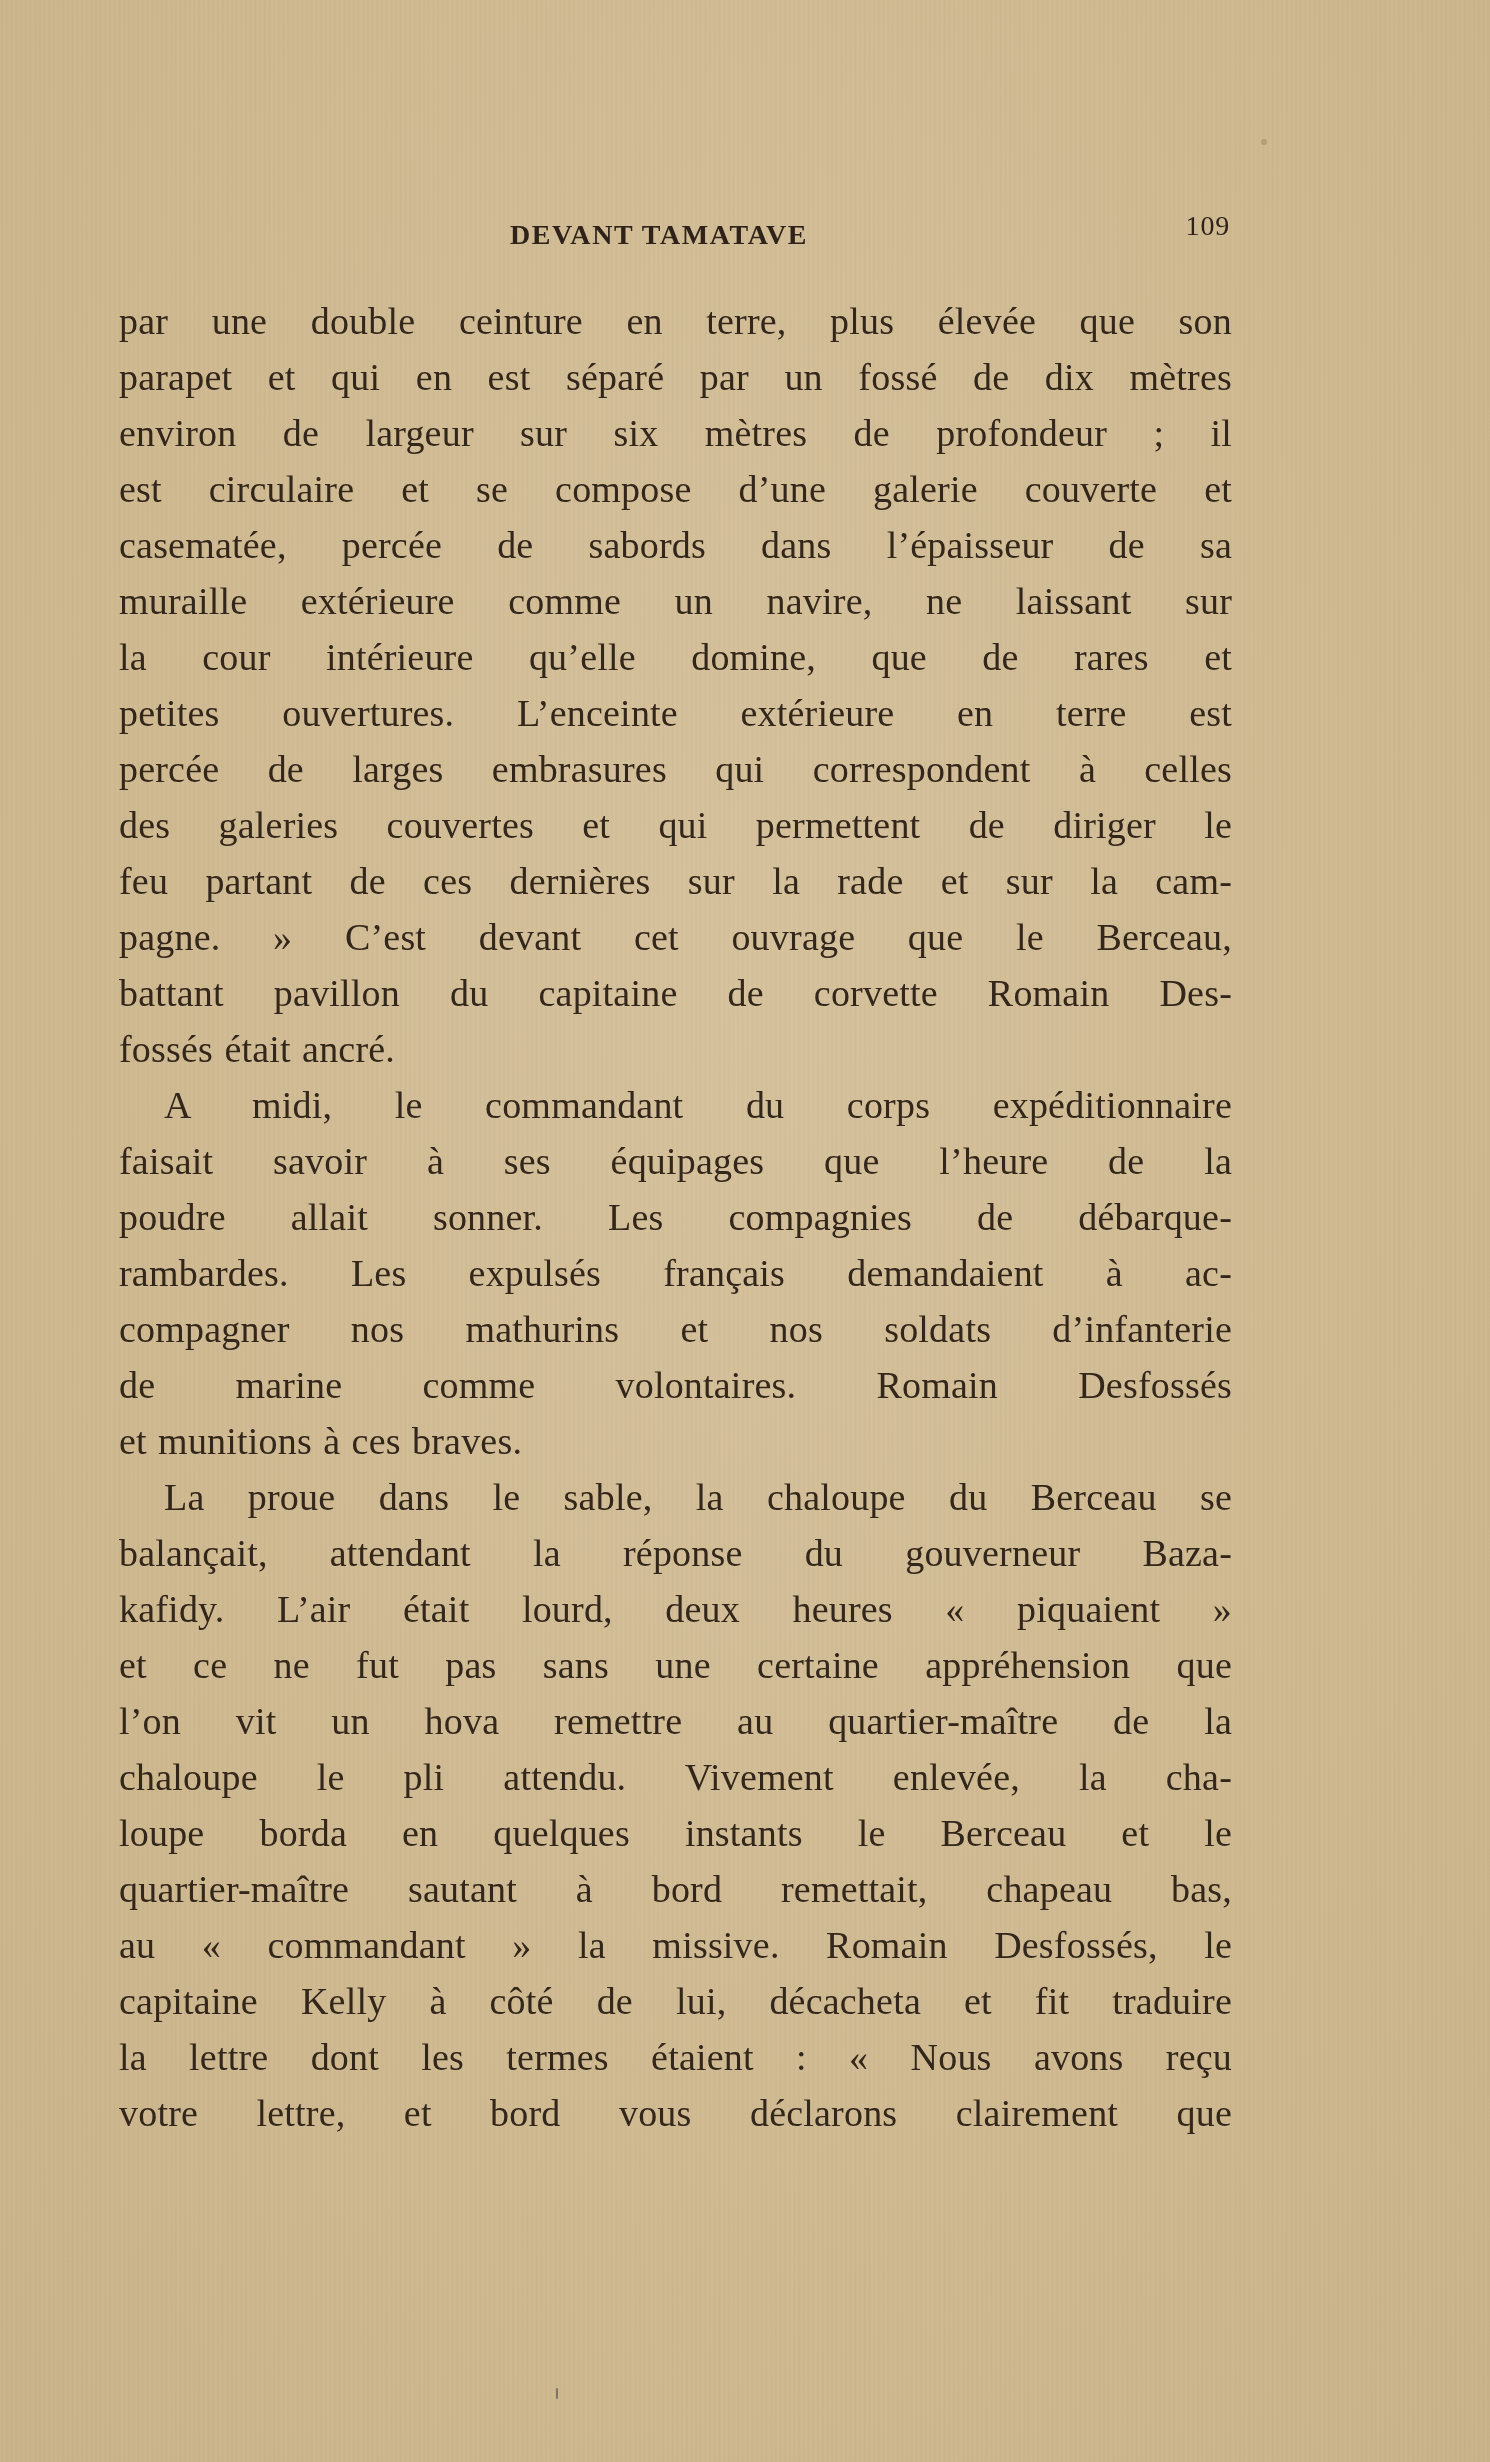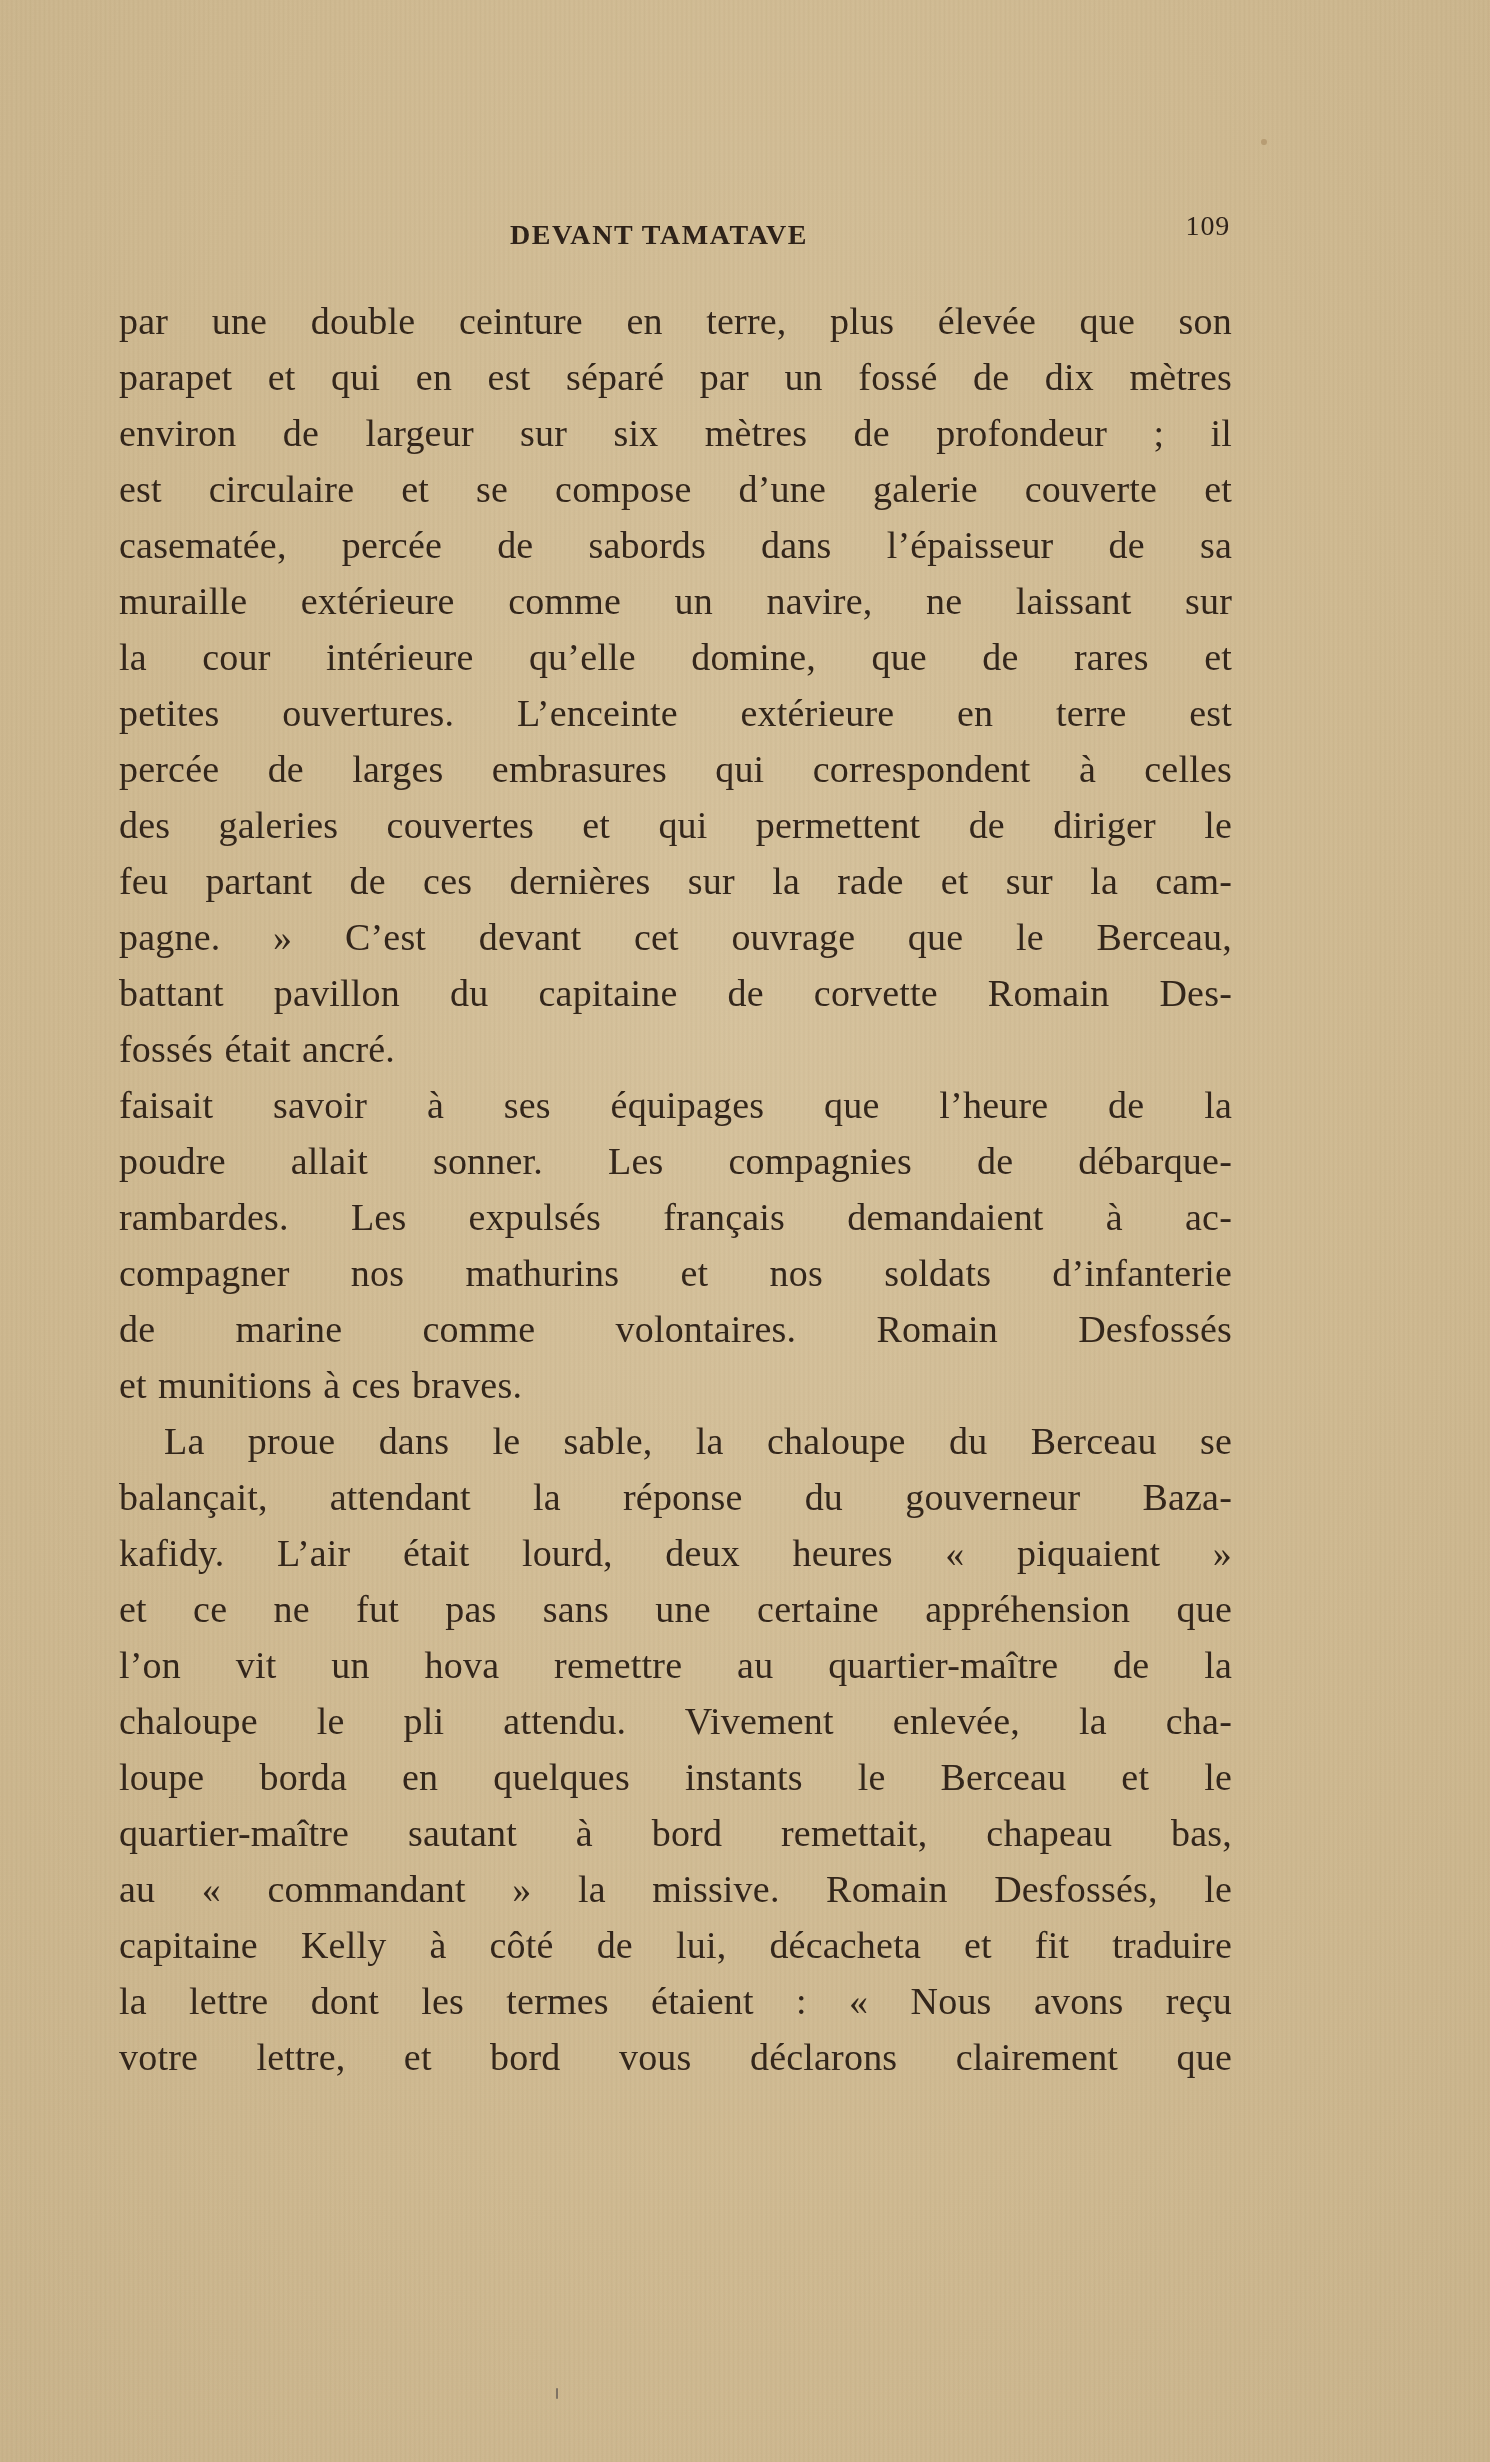--- a/index.html
+++ b/index.html
@@ -112,20 +112,21 @@
       <div class="line"><span class="seg">casematée, percée de sabords dans l’épaisseur de sa</span></div>
       <div class="line"><span class="seg">muraille extérieure comme un navire, ne laissant sur</span></div>
       <div class="line"><span class="seg">la cour intérieure qu’elle domine, que de rares et</span></div>
       <div class="line"><span class="seg">petites ouvertures. L’enceinte extérieure en terre est</span></div>
       <div class="line"><span class="seg">percée de larges embrasures qui correspondent à celles</span></div>
       <div class="line"><span class="seg">des galeries couvertes et qui permettent de diriger le</span></div>
       <div class="line"><span class="seg">feu partant de ces dernières sur la rade et sur la cam-</span></div>
       <div class="line"><span class="seg">pagne. » C’est devant cet ouvrage que le </span><span class="seg it">Berceau</span><span class="seg">,</span></div>
       <div class="line"><span class="seg">battant pavillon du capitaine de corvette Romain Des-</span></div>
       <div class="line last"><span class="seg">fossés était ancré.</span></div>
+      <div class="line indent"><span class="seg">A midi, le commandant du corps expéditionnaire</span></div>
       <div class="line"><span class="seg">faisait savoir à ses équipages que l’heure de la</span></div>
       <div class="line"><span class="seg">poudre allait sonner. Les compagnies de débarque-</span></div>
       <div class="line"><span class="seg">rambardes. Les expulsés français demandaient à ac-</span></div>
       <div class="line"><span class="seg">compagner nos mathurins et nos soldats d’infanterie</span></div>
       <div class="line"><span class="seg">de marine comme volontaires. Romain Desfossés</span></div>
       <div class="line last"><span class="seg">et munitions à ces braves.</span></div>
       <div class="line indent"><span class="seg">La proue dans le sable, la chaloupe du </span><span class="seg it">Berceau</span><span class="seg"> se</span></div>
       <div class="line"><span class="seg">balançait, attendant la réponse du gouverneur Baza-</span></div>
       <div class="line"><span class="seg">kafidy. L’air était lourd, deux heures « piquaient »</span></div>
       <div class="line"><span class="seg">et ce ne fut pas sans une certaine appréhension que</span></div>

